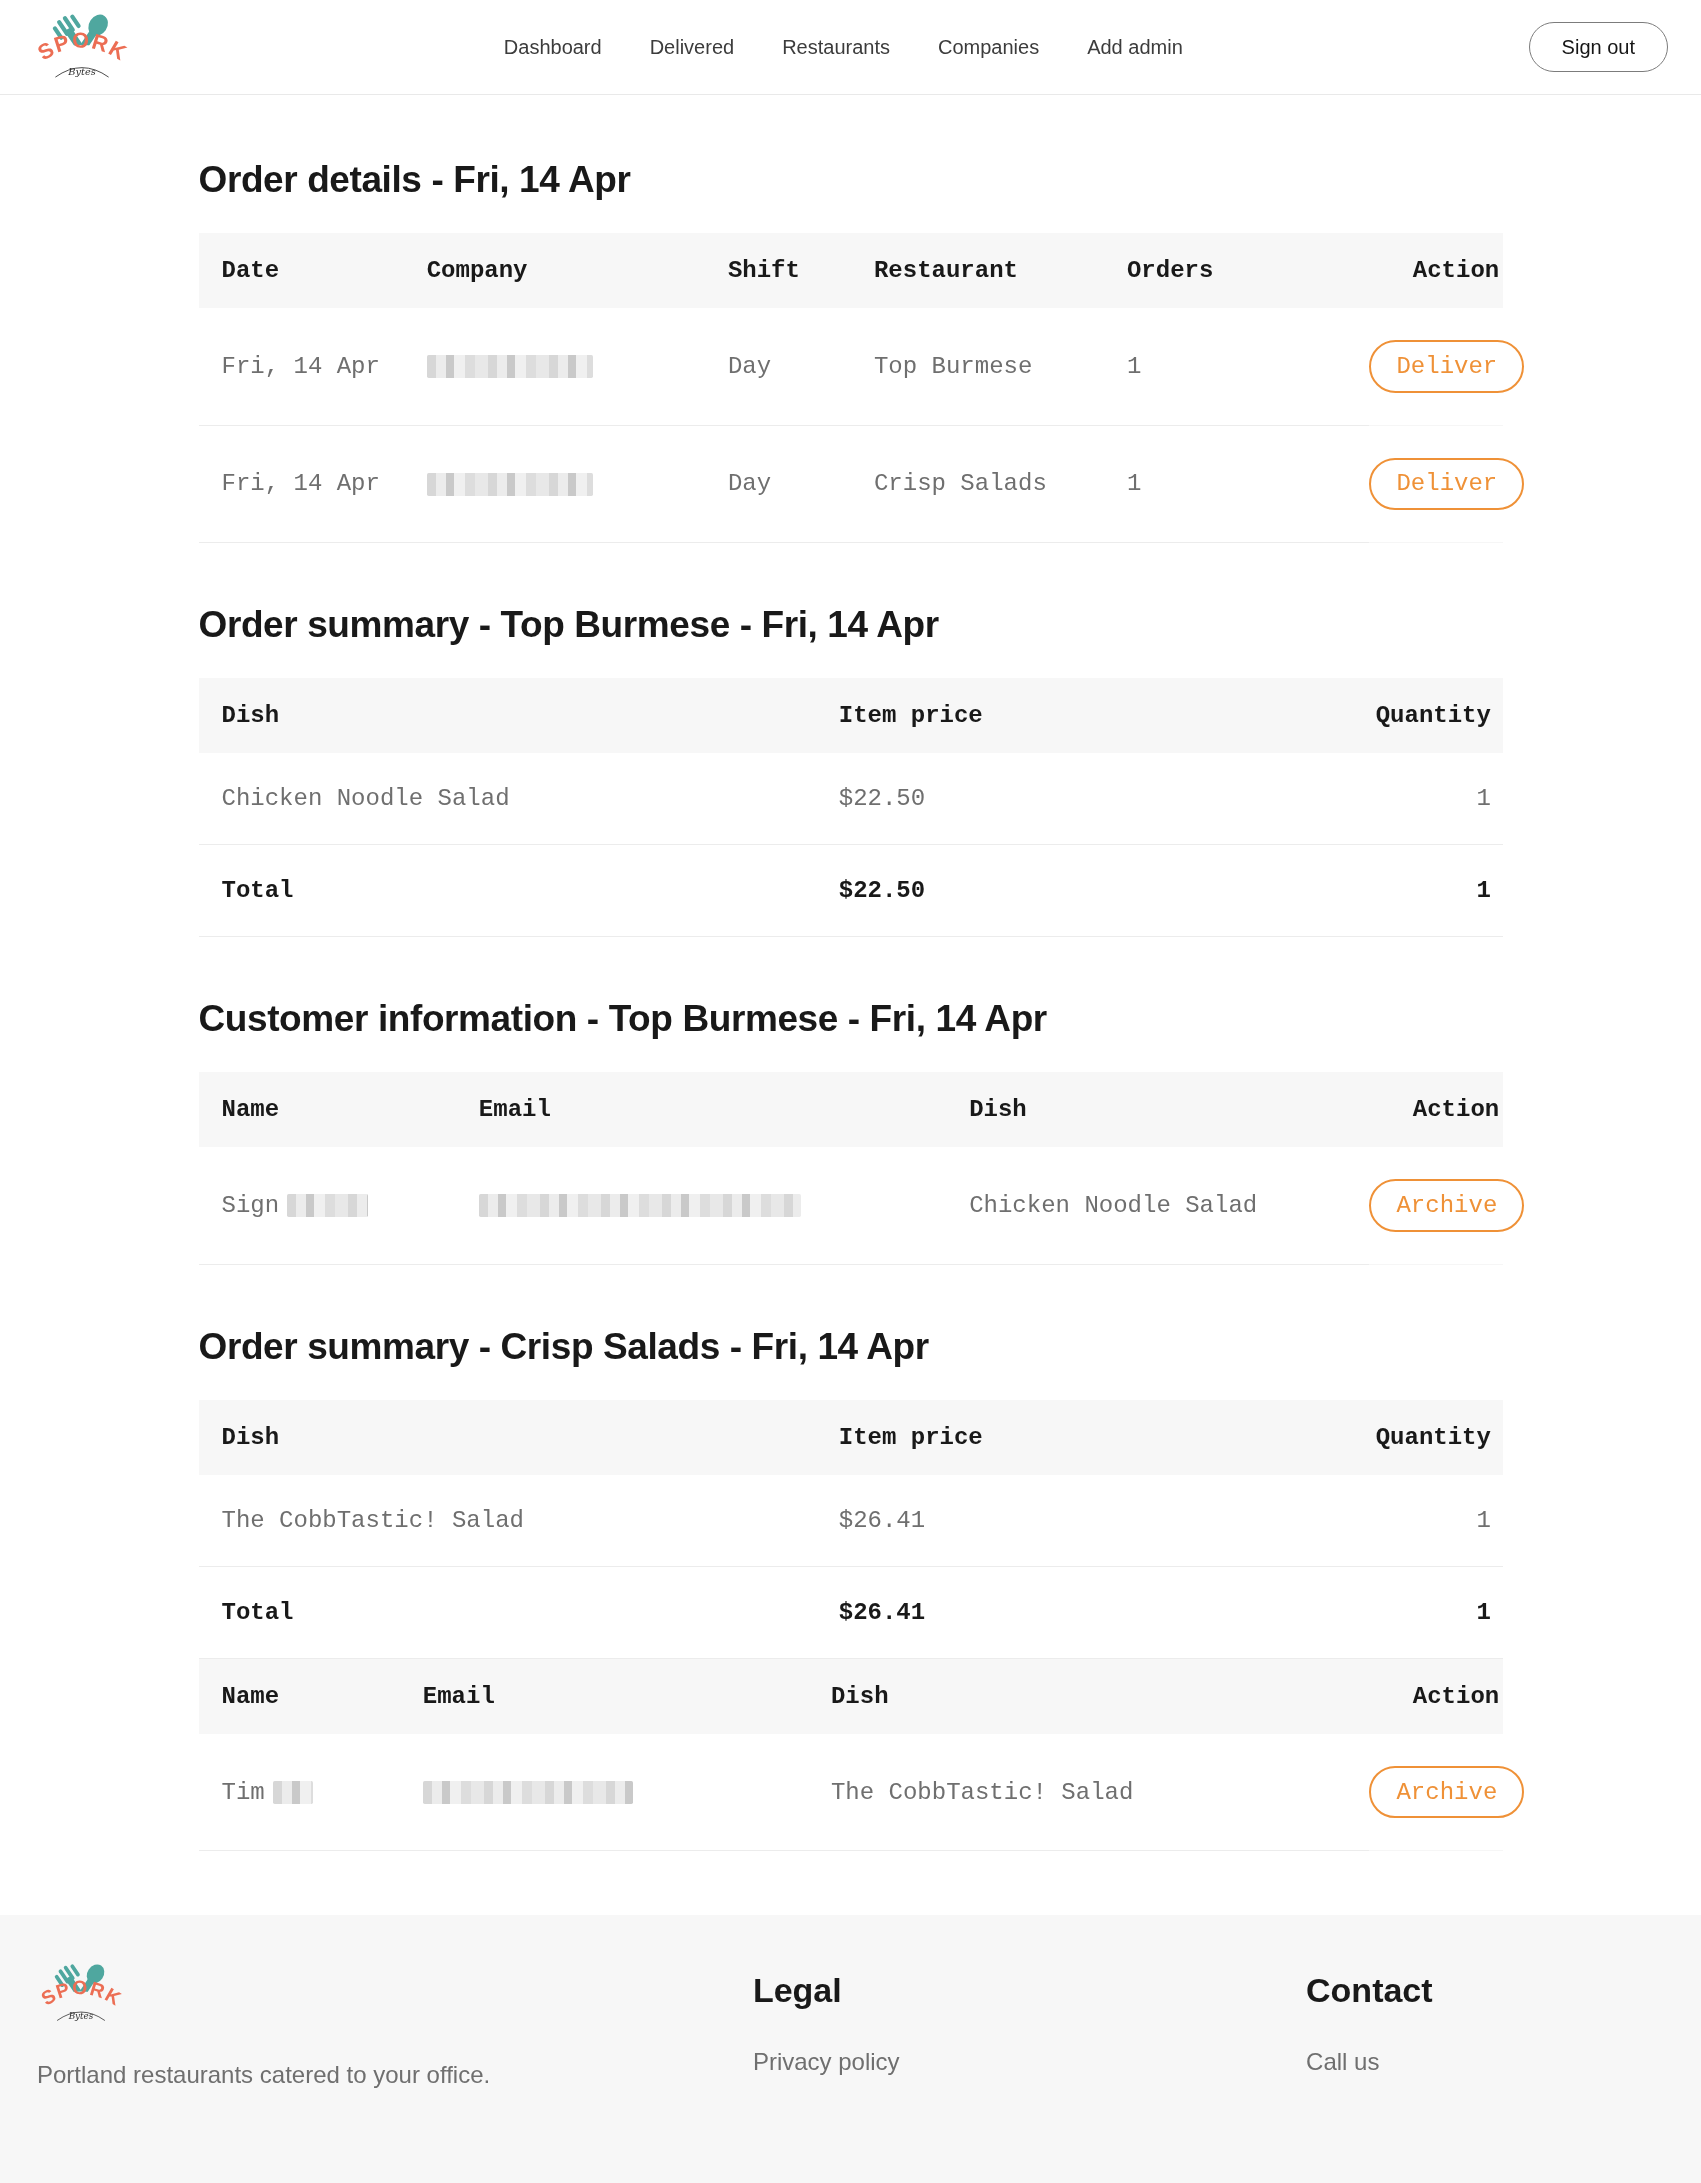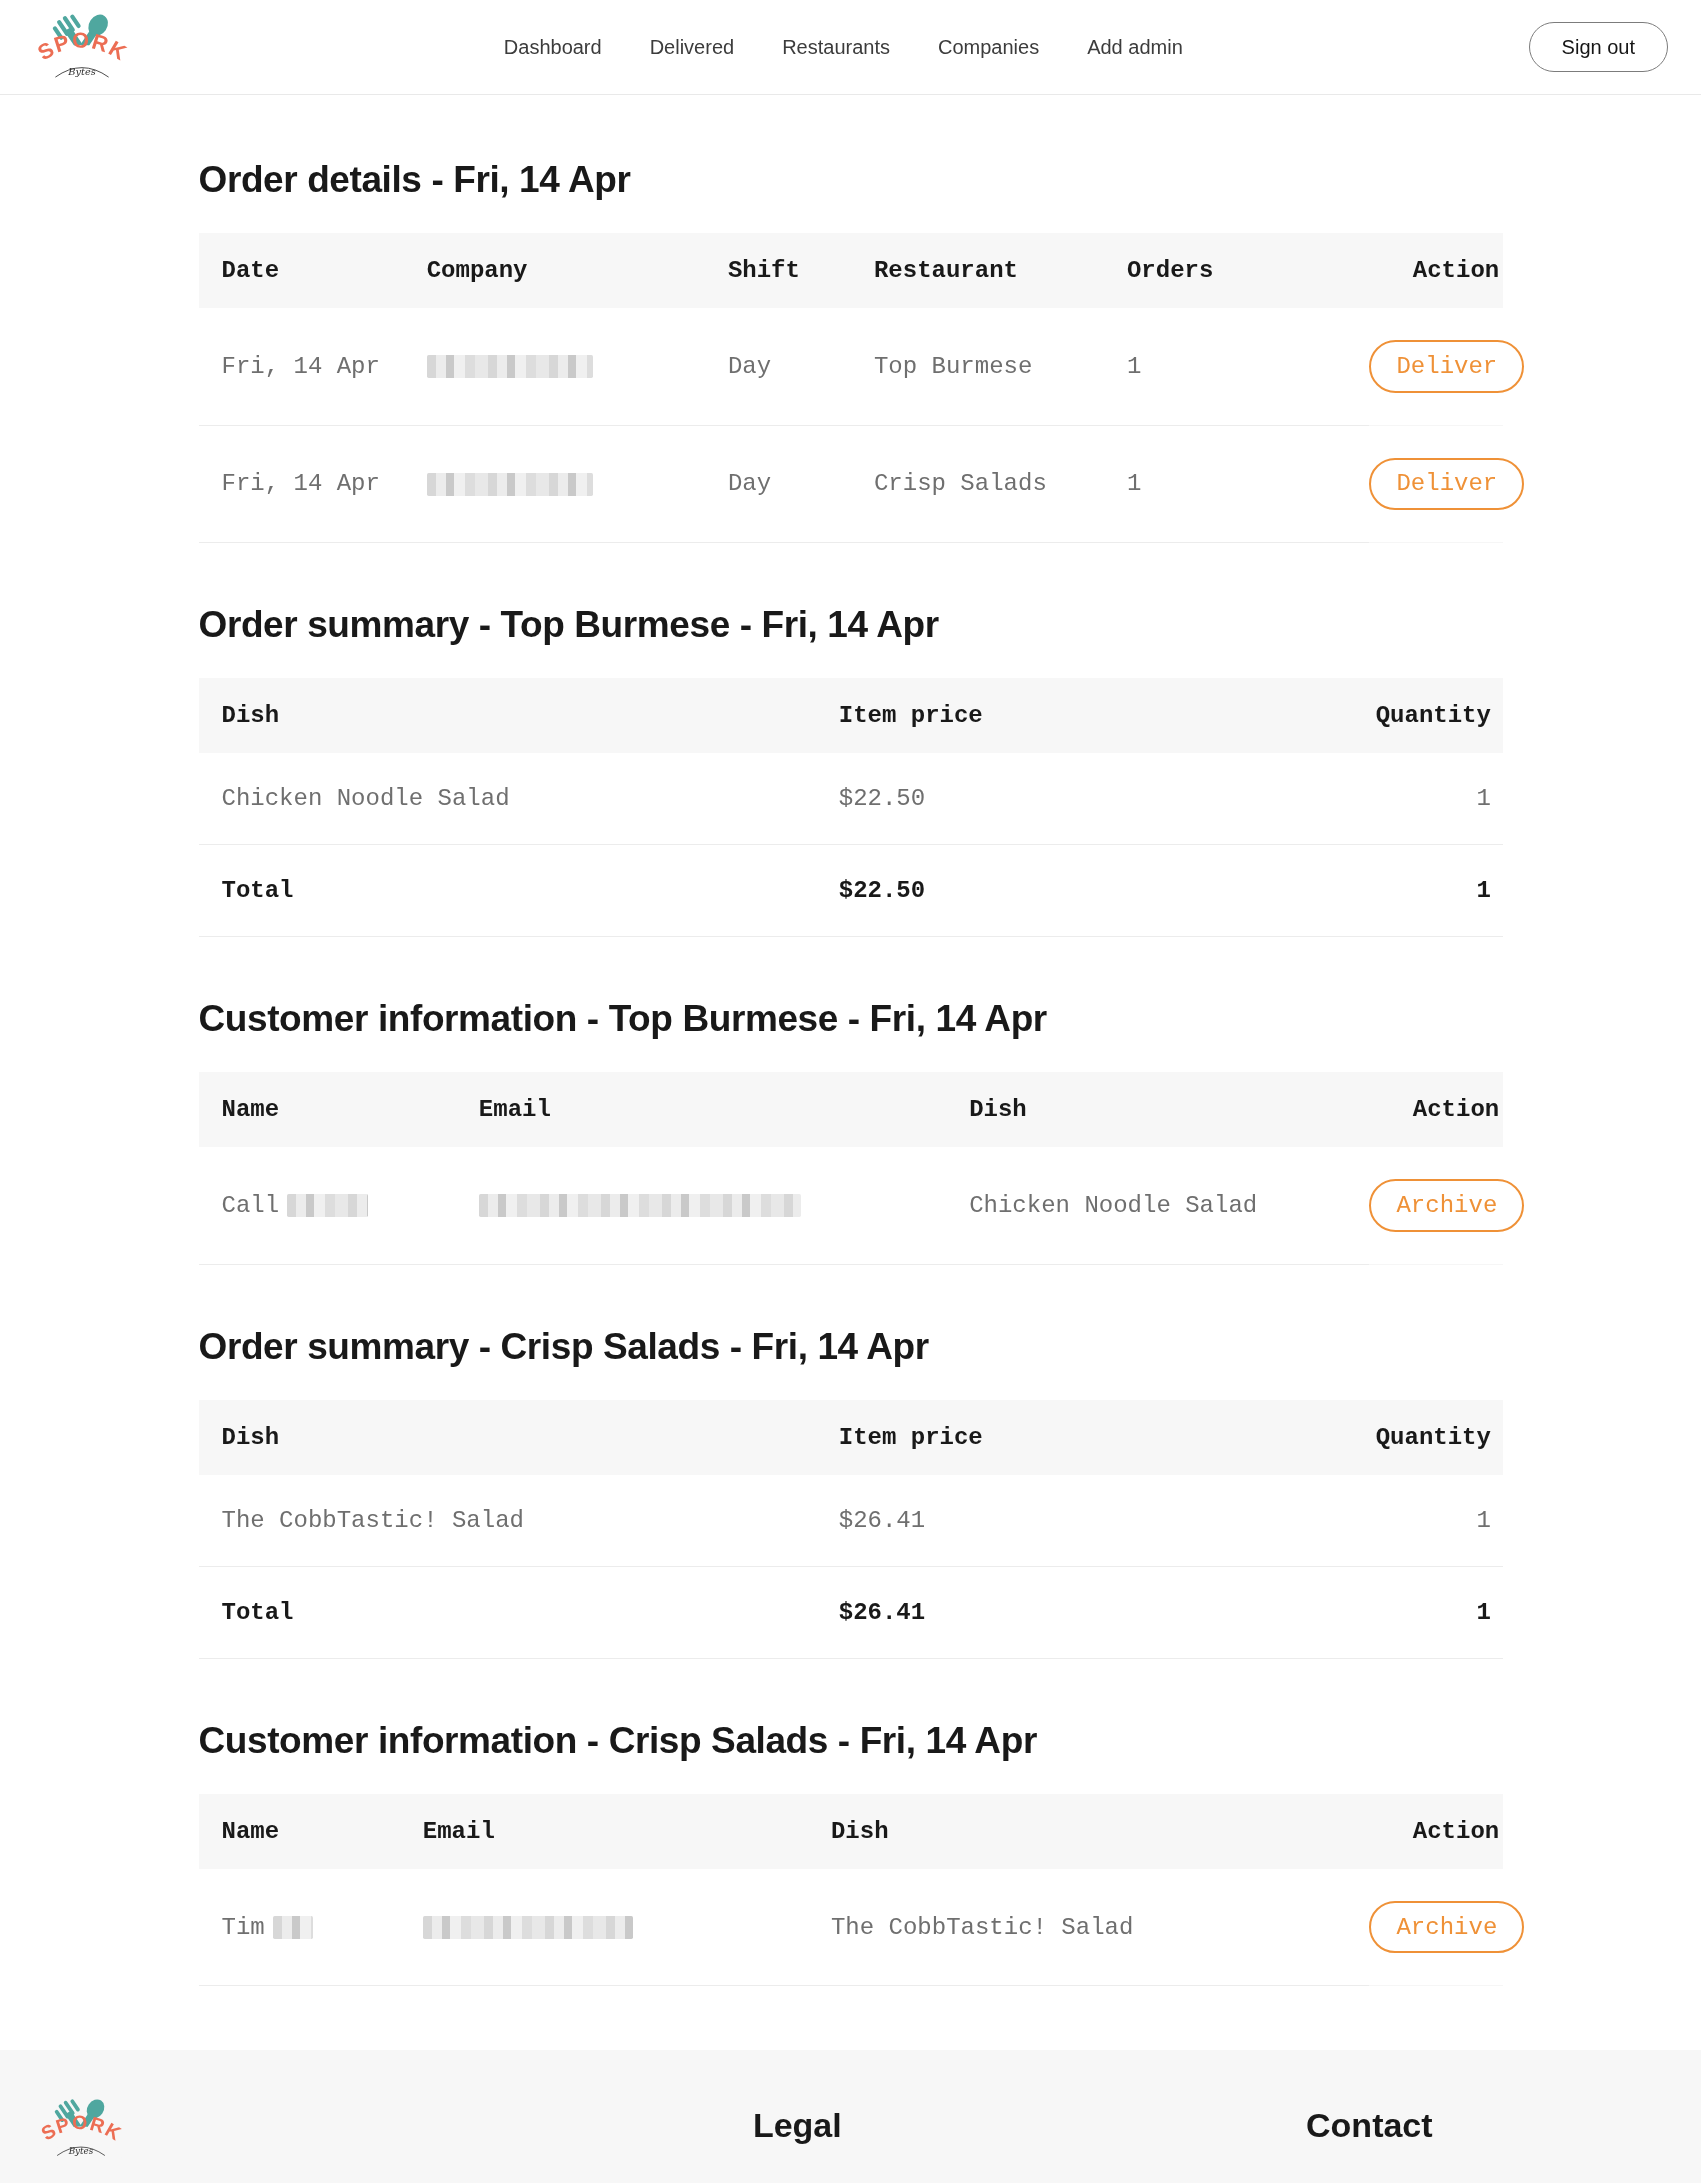--- a/index.html
+++ b/index.html
@@ -218,21 +218,21 @@
             <tr>
           <th>Name</th>
           <th>Email</th>
           <th>Dish</th>
           <th class="act">Action</th>
         </tr>
           </thead>
         <tbody>
           <tr>
             <td>
-              <span>Call</span><span class="redact w-name-lg"></span>
+              <span>Sign</span><span class="redact w-name-lg"></span>
             </td>
             <td><span class="redact w-email-lg"></span></td>
             <td>Chicken Noodle Salad</td>
             <td class="act"><button class="pill">Archive</button></td>
           </tr>
         </tbody>
       </table>
     </section>
 
     <section>
@@ -259,21 +259,20 @@
           <tr class="total">
             <td>Total</td>
             <td>$26.41</td>
             <td class="num">1</td>
           </tr>
         </tbody>
       </table>
     </section>
 
     <section>
-      <h2>Customer information - Crisp Salads - Fri, 14 Apr</h2>
       <table>
         <colgroup>
             <col style="width:17.2%">
             <col style="width:31.3%">
             <col style="width:41.3%">
             <col style="width:10.2%">
           </colgroup>
         <thead>
             <tr>
           <th>Name</th>

